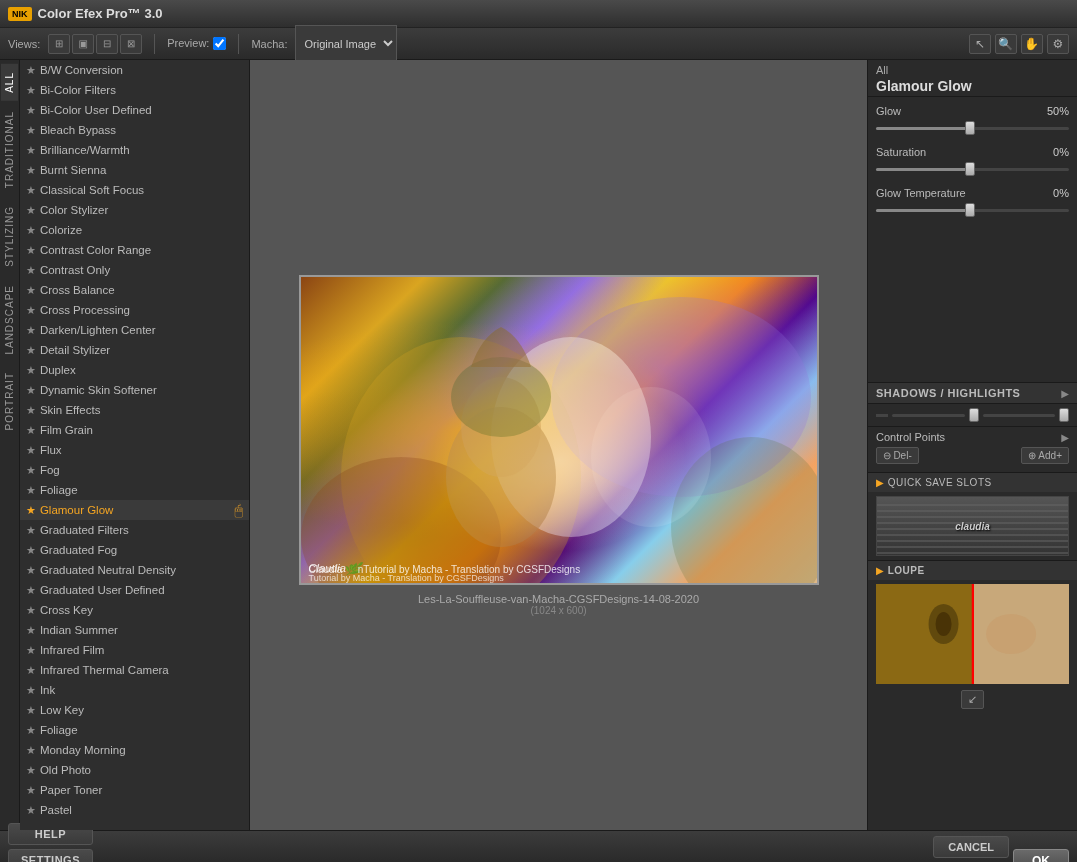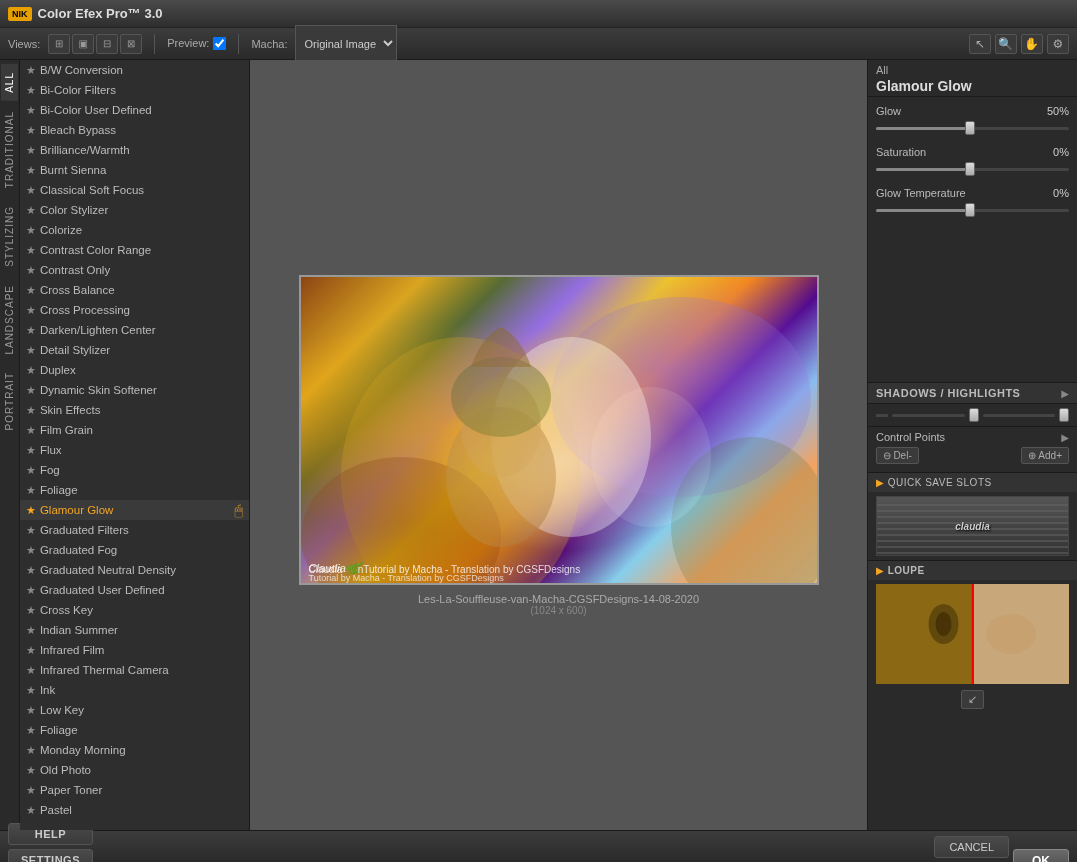--- a/index.html
+++ b/index.html
@@ -529,21 +529,21 @@
     .bottom-right {
       display: flex;
       gap: 4px;
       align-items: center;
     }
     .cancel-btn {
       background: linear-gradient(to bottom, #4a4a4a, #3a3a3a);
       border: 1px solid #555;
       color: #ccc;
       font-size: 11px;
-      font-weight: normal;
+      font-weight: bold;
       padding: 4px 14px;
       cursor: pointer;
       border-radius: 3px;
     }
     .ok-btn {
       background: linear-gradient(to bottom, #6a6a6a, #4a4a4a);
       border: 1px solid #888;
       color: #fff;
       font-size: 12px;
       font-weight: bold;

